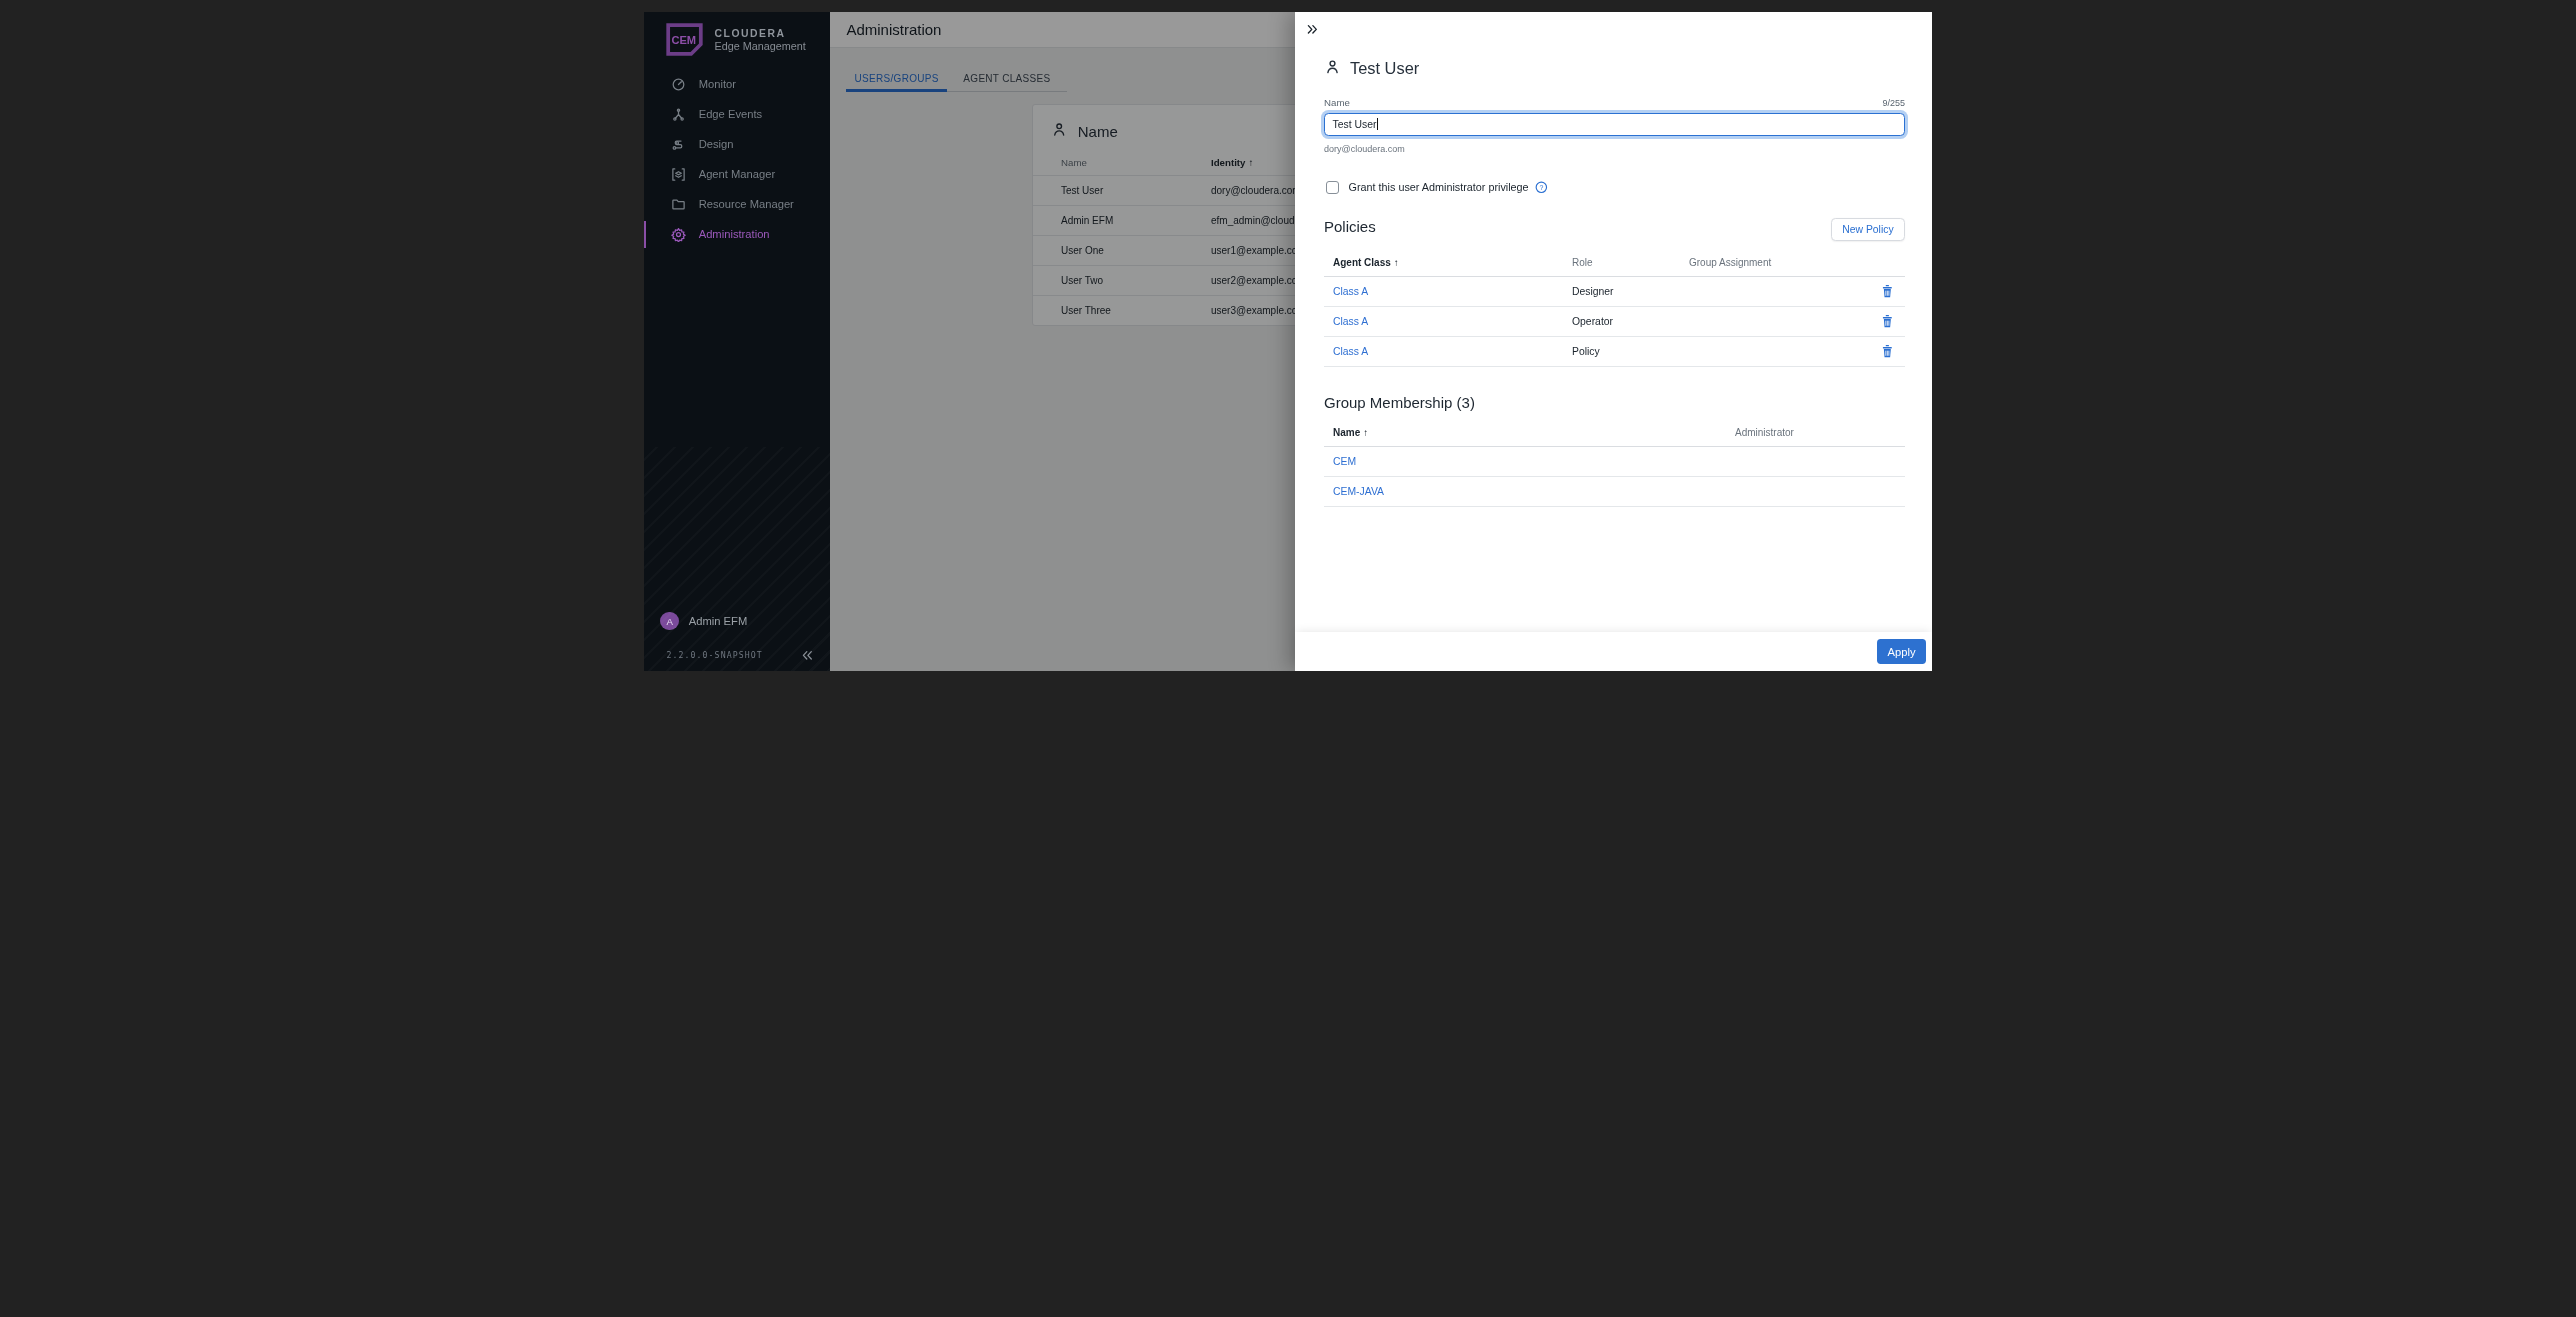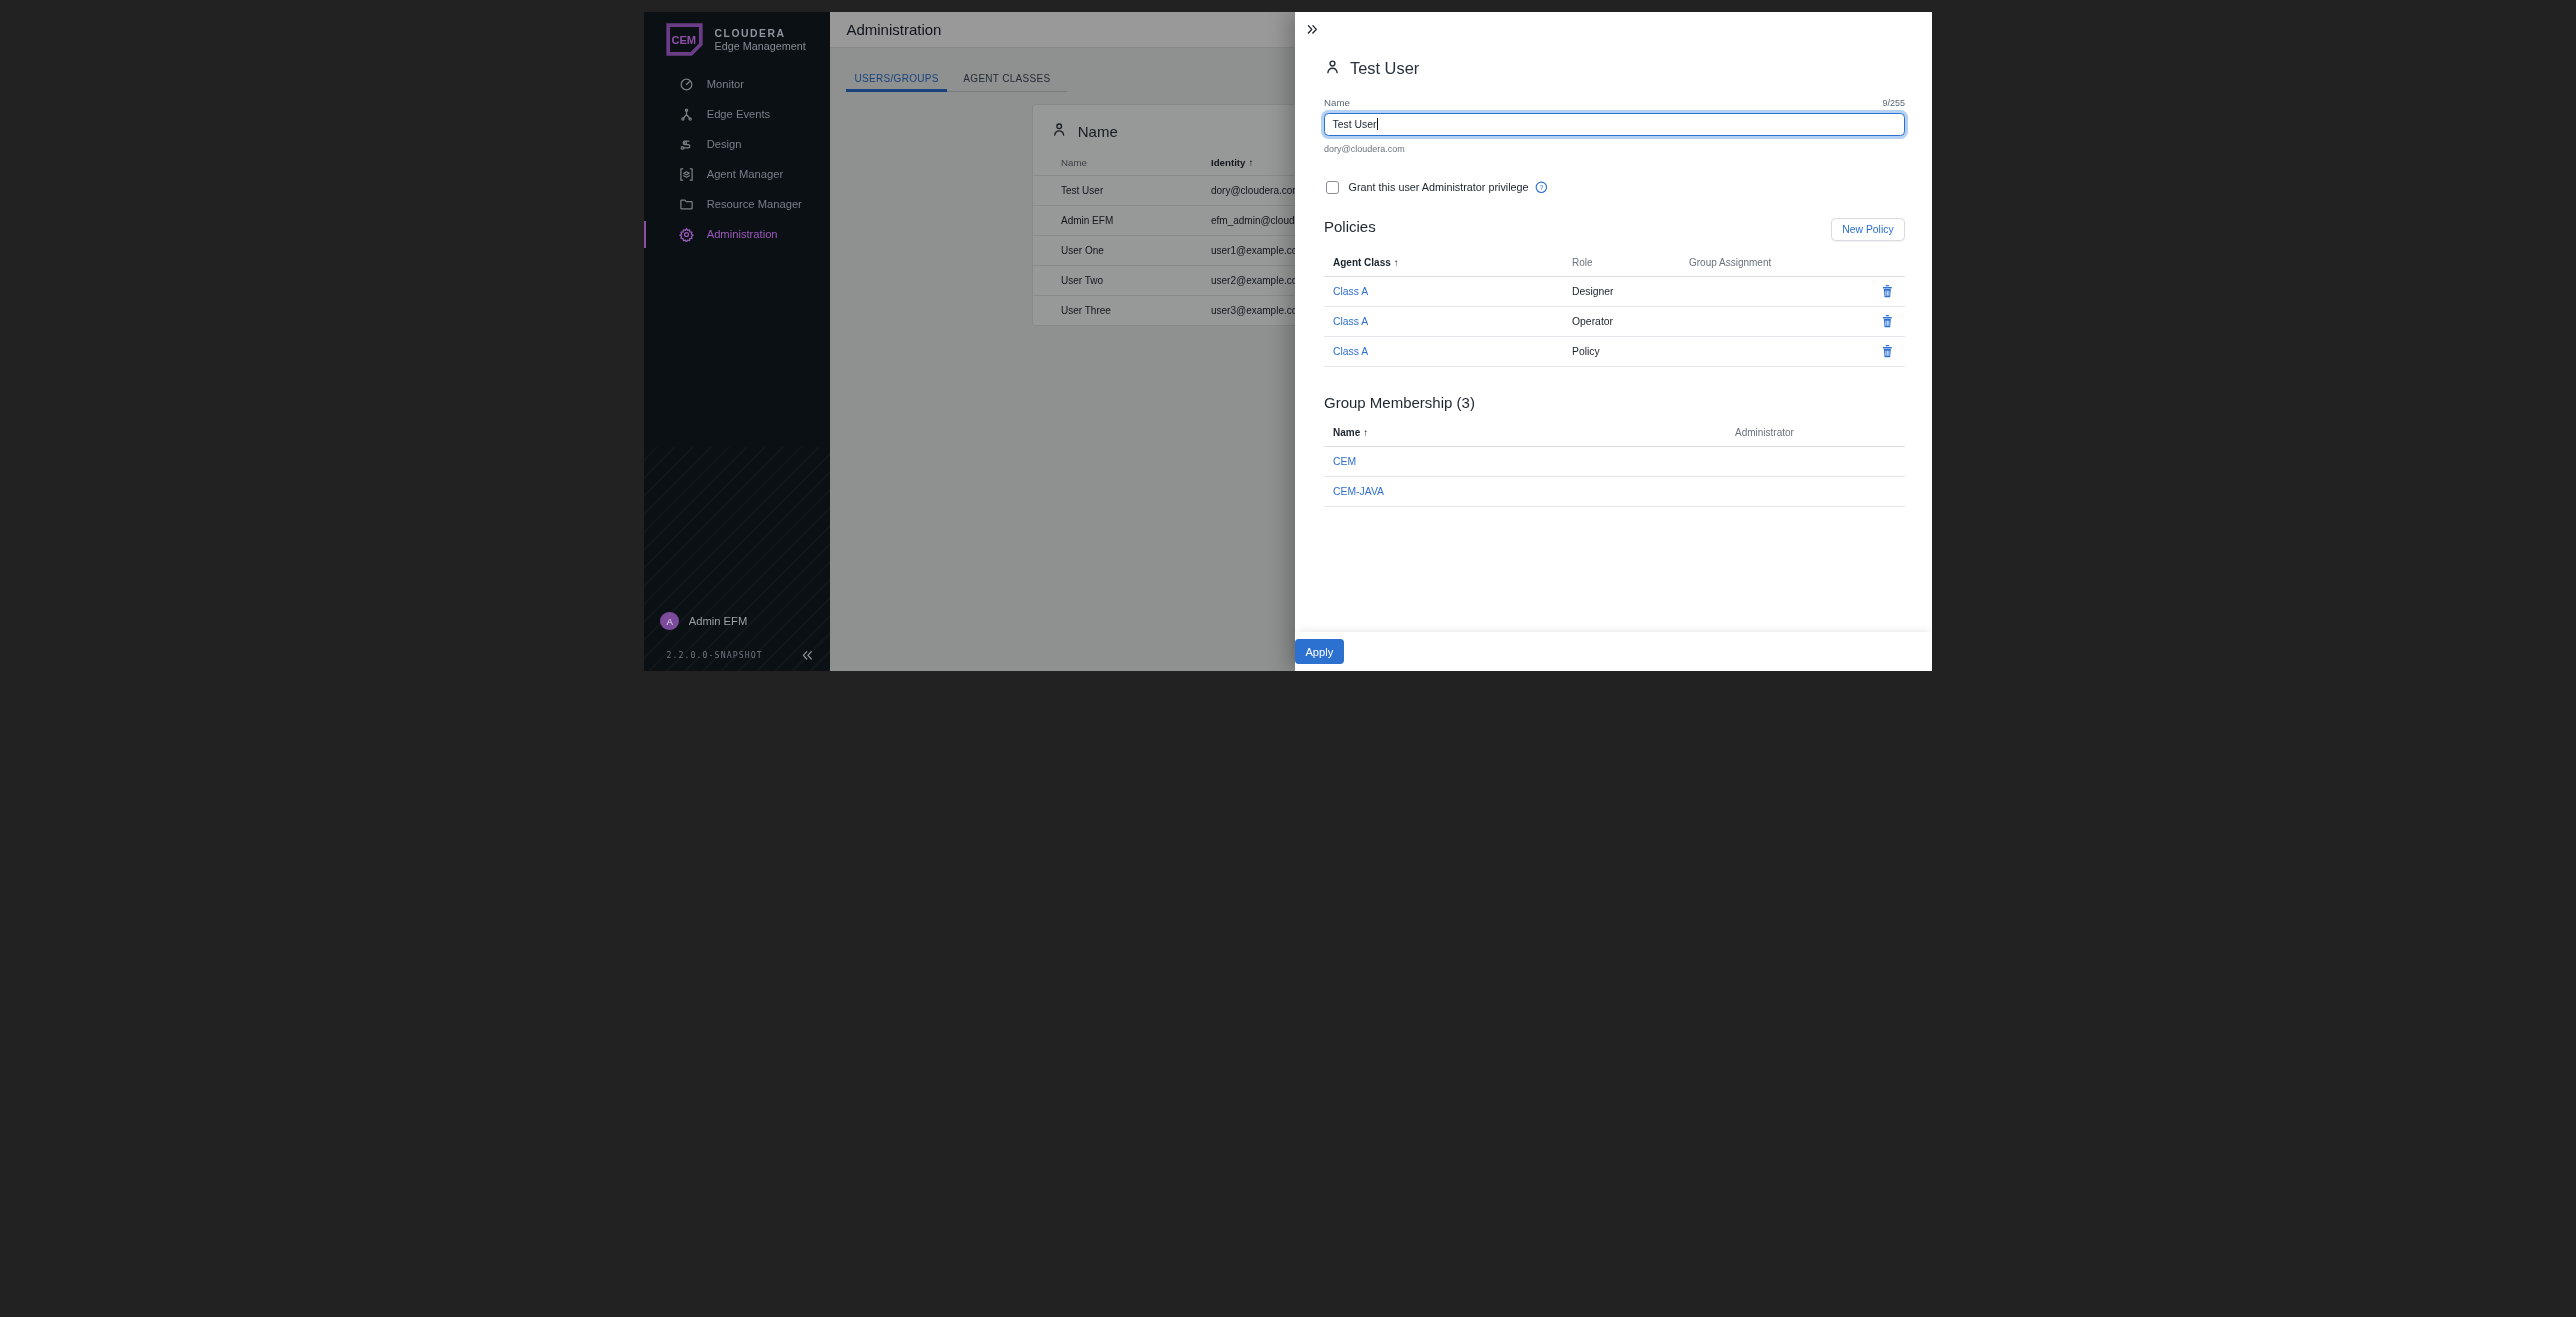--- a/index.html
+++ b/index.html
@@ -11,21 +11,21 @@
   .sidebar { position:absolute; left:0; top:0; bottom:0; width:186px; background:#0b1015; z-index:20; }
   .sidebar::after { content:""; position:absolute; left:0; right:0; bottom:0; height:224px; pointer-events:none;
     background:repeating-linear-gradient(315deg, rgba(255,255,255,0.025) 0 2.2px, transparent 2.2px 12.7px); }
   .logo { display:flex; align-items:center; gap:8.2px; padding:10.4px 0 0 19.4px; cursor:pointer; }
   .logo-badge { position:relative; width:43px; height:35px; flex:0 0 auto; }
   .logo-badge svg { display:block; }
   .brand-text { line-height:1.15; }
   .brand-line1 { color:#8f959c; font-size:10.4px; font-weight:bold; letter-spacing:1.5px; }
   .brand-line2 { color:#878d94; font-size:10.8px; font-weight:400; }
   .nav { position:absolute; top:57px; left:0; right:0; }
-  .nav-item { position:relative; height:30px; display:flex; align-items:center; gap:12.7px; padding-left:35px;
+  .nav-item { position:relative; height:30px; display:flex; align-items:center; gap:12.7px; padding-left:27px;
     color:#787f86; font-size:11.2px; cursor:pointer; }
   .nav-item .nicon { width:15px; height:15px; flex:0 0 auto; display:flex; align-items:center; justify-content:center; }
   .nav-item .nicon svg { stroke:#787f86; }
   .nav-item.active { color:#9b59bb; }
   .nav-item.active::before { content:""; position:absolute; left:0; top:1.5px; bottom:1.5px; width:2.2px; background:#8a4ea6; }
   .nav-item.active .nicon svg { stroke:#9b59bb; }
   .sidebar-user { position:absolute; left:0; right:0; bottom:33px; height:34px; display:flex; align-items:center;
     gap:9.7px; padding-left:16.4px; cursor:pointer; }
   .avatar { width:18.7px; height:18.7px; border-radius:50%; background:#7b4a9b; color:#e7dcf0; font-size:9.7px;
     display:flex; align-items:center; justify-content:center; }
@@ -88,21 +88,21 @@
   .pgrid-head, .pgrid-row { display:grid; grid-template-columns:248px 117px 1fr 36px; align-items:center; }
   .ggrid-head, .ggrid-row { display:grid; grid-template-columns:411px 1fr; align-items:center; }
   .dgrid-head { height:27px; margin-top:9px; border-bottom:0.7px solid #dadde1; }
   .dgrid-head > div { font-size:10px; color:#6a737d; }
   .dgrid-head > div.sorted { color:#1b242d; font-weight:bold; }
   .dcell1 { padding-left:9px; }
   .pgrid-row, .ggrid-row { height:30px; border-bottom:0.7px solid #e4e7ea; font-size:10.4px; color:#1a232c; }
   .table-link { color:#2e6fd2; cursor:pointer; text-decoration:none; }
   .trash-btn { justify-self:center; width:15px; height:15px; cursor:pointer; display:flex; align-items:center; justify-content:center; }
   .drawer-footer { position:absolute; left:0; right:0; bottom:0; height:39px; background:#fff;
-    box-shadow:0 -3.7px 9px -2.2px rgba(0,0,0,0.10); display:flex; align-items:center; padding-right:6px; }
+    box-shadow:0 -3.7px 9px -2.2px rgba(0,0,0,0.10); display:flex; align-items:center; justify-content:flex-end; padding-right:6px; }
   .btn-primary { height:24.6px; padding:0 10.4px; background:#2d71d0; border:none; border-radius:3.7px; color:#fff;
     font-size:11.2px; font-family:inherit; cursor:pointer; }
 </style>
 </head>
 <body>
 
 <div class="app">
 
   <div class="sidebar">
     <div class="logo">

